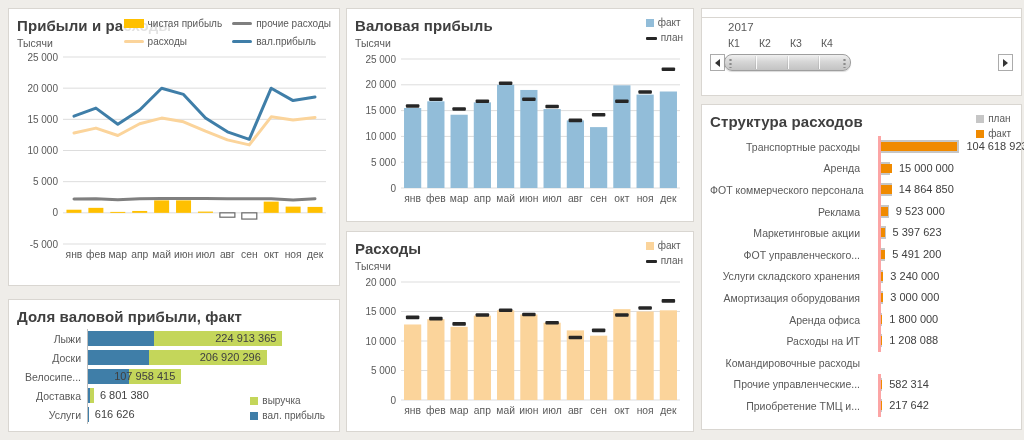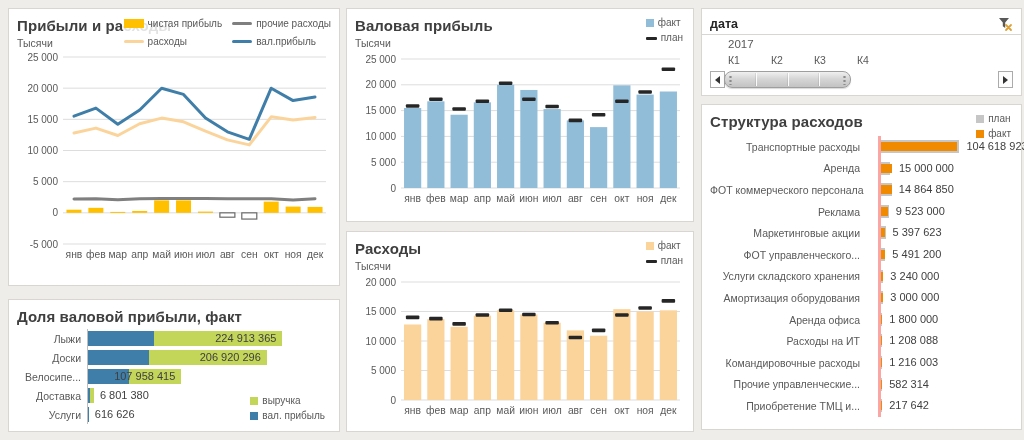--- a/index.html
+++ b/index.html
@@ -48,21 +48,21 @@
   .str-bars .bfact{position:absolute;left:0;top:6px;height:9px;}
   .str-val{position:absolute;top:3px;line-height:15px;font-size:11px;color:#404040;white-space:nowrap;}
 
   
   .sl-head{display:flex;justify-content:space-between;align-items:center;height:17px;}
   .sl-title{font-size:12.5px;font-weight:700;color:#262626;}
   .sl-clear{width:16px;height:16px;cursor:pointer;}
   .sl-sep{border-top:1px solid #D9D6D1;margin:2px -8px 3px -8px;}
   .sl-year{font-size:11.5px;color:#595959;padding-left:18px;height:15px;}
   .sl-quarters{display:flex;padding-left:18px;height:14px;margin-top:1px;}
-  .sl-q{width:43px;font-size:10.5px;color:#595959;cursor:pointer;}
+  .sl-q{width:31px;font-size:10.5px;color:#595959;cursor:pointer;}
   .sl-track{position:relative;height:20px;margin-top:2px;}
   .sl-btn{position:absolute;top:1px;width:15px;height:17px;background:#FDFDFD;border:1px solid #ABABAB;box-sizing:border-box;display:flex;align-items:center;justify-content:center;cursor:pointer;}
   .sl-btn.left{left:0;}
   .sl-btn.right{right:0;}
   .tri{width:0;height:0;border-style:solid;display:block;}
   .tri-left{border-width:4px 5px 4px 0;border-color:transparent #333 transparent transparent;}
   .tri-right{border-width:4px 0 4px 5px;border-color:transparent transparent transparent #333;}
   .sl-pill{position:absolute;left:14px;top:1px;width:127px;height:17px;border:1px solid #9E9E9E;border-radius:8px;box-sizing:border-box;background:linear-gradient(#F0F0F0,#D6D6D6 45%,#C3C3C3);box-shadow:0 1px 1px rgba(0,0,0,.15);cursor:ew-resize;}
   .sl-pill .sep{position:absolute;top:1px;bottom:1px;width:1px;background:rgba(255,255,255,.9);box-shadow:-1px 0 0 rgba(0,0,0,.08);}
   .sl-pill .grip{position:absolute;top:3px;width:3px;height:10px;background-image:radial-gradient(circle,#8B8B8B 1px,transparent 1.3px);background-size:3px 4px;background-repeat:repeat-y;}
@@ -318,29 +318,20 @@
           <rect x="190.3825" y="46.91" width="13.485" height="3.6" rx="1" fill="#262626"></rect>
           <rect x="213.6325" y="61.66" width="13.485" height="3.6" rx="1" fill="#262626"></rect>
           <rect x="236.8825" y="54.58" width="13.485" height="3.6" rx="1" fill="#262626"></rect>
           <rect x="260.1325" y="39.24000000000001" width="13.485" height="3.6" rx="1" fill="#262626"></rect>
           <rect x="283.3825" y="32.160000000000004" width="13.485" height="3.6" rx="1" fill="#262626"></rect>
           <rect x="306.6325" y="25.08" width="13.485" height="3.6" rx="1" fill="#262626"></rect>
         </svg></div>
   </div>
 
   <div class="panel" id="p5">
-    <div class="sl-head">
-      <span class="sl-title">дата</span>
-      <span class="sl-clear">
-        <svg width="16" height="16" viewBox="0 0 16 16">
-          <path d="M2 2 h10 l-3.8 4.6 v5.4 l-2.4 -1.8 v-3.6 z" fill="#595959"></path>
-          <path d="M9 9 L14 14 M14 9 L9 14" stroke="#DFA136" stroke-width="1.8" stroke-linecap="round"></path>
-        </svg>
-      </span>
-    </div>
     <div class="sl-sep"></div>
     <div class="sl-year">2017</div>
     <div class="sl-quarters">
         <span class="sl-q">К1</span>
         <span class="sl-q">К2</span>
         <span class="sl-q">К3</span>
         <span class="sl-q">К4</span>
       </div>
     <div class="sl-track">
       <div class="sl-btn left">
@@ -447,25 +438,20 @@
         <div class="str-row">
           <div class="str-label">Расходы на ИТ</div>
           <div class="str-bars">
             <div class="bplan" style="width: 1.2px; background: rgb(198, 198, 198);"></div>
             <div class="bfact" style="width: 1.2px; background: rgb(240, 138, 0);"></div>
             <span class="str-val" style="left: 8.2px;">1 208 088</span>
           </div>
         </div>
         <div class="str-row">
           <div class="str-label">Командировочные расходы</div>
-          <div class="str-bars">
-            <div class="bplan" style="width: 1.2px; background: rgb(198, 198, 198);"></div>
-            <div class="bfact" style="width: 1.2px; background: rgb(240, 138, 0);"></div>
-            <span class="str-val" style="left: 8.2px;">1 216 003</span>
-          </div>
         </div>
         <div class="str-row">
           <div class="str-label">Прочие управленческие...</div>
           <div class="str-bars">
             <div class="bplan" style="width: 1.2px; background: rgb(198, 198, 198);"></div>
             <div class="bfact" style="width: 1.2px; background: rgb(240, 138, 0);"></div>
             <span class="str-val" style="left: 8.2px;">582 314</span>
           </div>
         </div>
         <div class="str-row">

